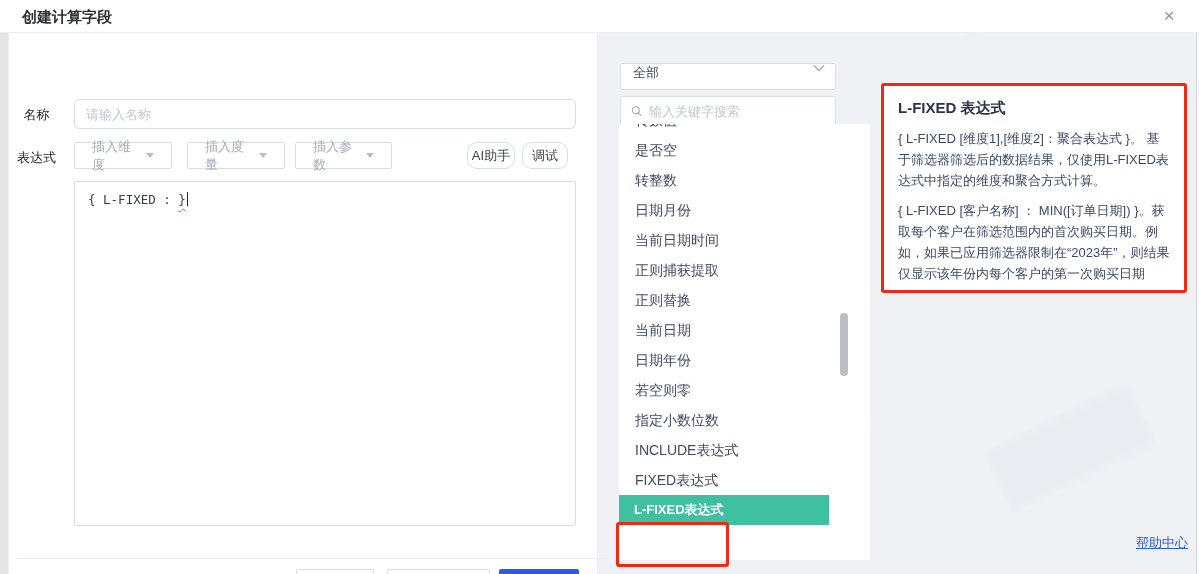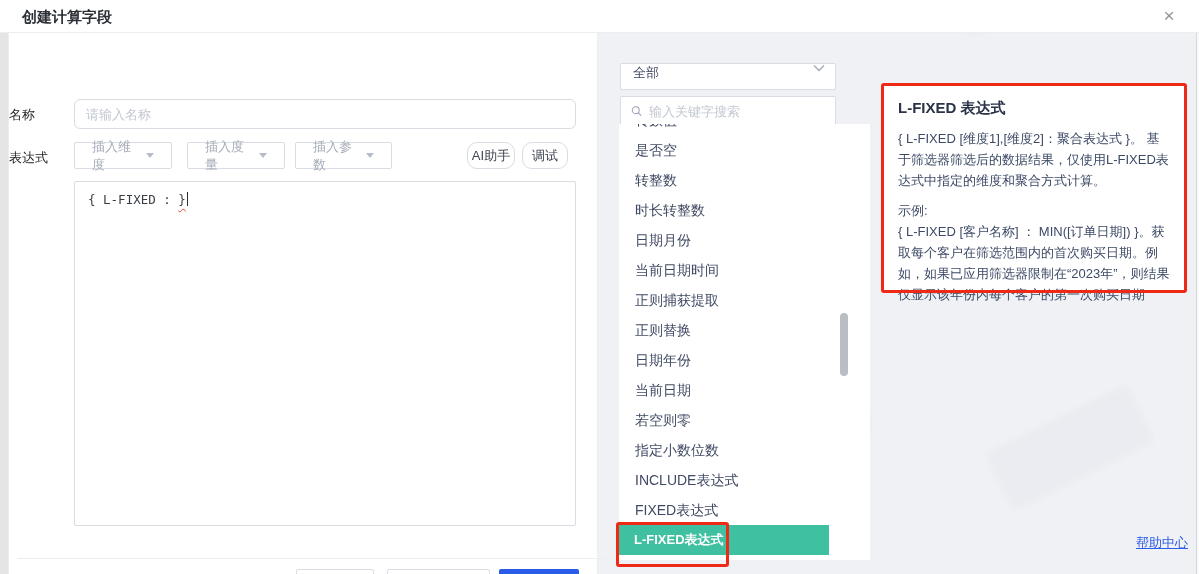--- a/index.html
+++ b/index.html
@@ -7,21 +7,21 @@
   body { font-family:"Liberation Sans","DejaVu Sans",sans-serif; font-size:13px; color:#333; background:#fff; overflow:hidden; }
   #stage { position:relative; width:1199px; height:574px; background:#e5e5e5; }
 
   
   .titlebar { position:absolute; left:0; top:0; width:1199px; height:33px; background:#fff; border-bottom:1px solid #ebedf0; }
   .dlg-title { position:absolute; left:22px; top:8px; font-size:15px; font-weight:600; color:#2b2f36; }
   .close-x { position:absolute; right:19px; top:5px; width:22px; height:22px; font-size:19px; line-height:22px; text-align:center; color:#8f959e; cursor:pointer; }
 
   
   .left-panel { position:absolute; left:8px; top:33px; width:590px; height:541px; background:#fff; border-left:1px solid #ebedf0; border-right:1px solid #ebedf0; }
-  .fld-label { position:absolute; left:0; width:55px; text-align:left; color:#262626; font-size:13px; }
+  .fld-label { position:absolute; left:0; width:55px; text-align:center; color:#262626; font-size:13px; }
   .txt-input { position:absolute; left:65px; width:502px; height:30px; border:1px solid #d9dce3; border-radius:6px; background:#fff; padding:0 11px; font-size:13px; color:#333; outline:none; font-family:inherit; }
   .txt-input::placeholder { color:#c2c7d1; }
   .dd-btn { position:absolute; top:109px; height:27px; border:1px solid #d9dce3; border-radius:2px; background:#fff; display:flex; align-items:center; justify-content:space-between; padding:0 17px; color:#a6acba; font-size:13px; cursor:pointer; }
   .dd-caret { width:0; height:0; border-left:4px solid transparent; border-right:4px solid transparent; border-top:5px solid #b6bcc9; margin-left:8px; }
   .tool-btn { position:absolute; top:109px; height:27px; border:1px solid #d9dce3; border-radius:10px; background:#fff; display:flex; align-items:center; justify-content:center; font-size:13px; color:#3f4450; cursor:pointer; }
   .editor { position:absolute; left:65px; top:148px; width:502px; height:345px; border:1px solid #d9dce3; border-radius:2px; background:#fff; padding:10px 13px; font-family:"DejaVu Sans Mono","Liberation Mono",monospace; font-size:12.5px; color:#3a3f45; cursor:text; }
   .squiggle { text-decoration-line:underline; text-decoration-style:wavy; text-decoration-color:#f04134; text-decoration-thickness:1px; text-underline-offset:4px; }
   .caret { display:inline-block; width:1px; height:14px; background:#2b2b2b; vertical-align:-2px; margin-left:1px; }
   .footer-sep { position:absolute; left:8px; top:525px; width:590px; height:1px; background:#ebedf0; }
   .foot-btn { position:absolute; top:536px; height:27px; border:1px solid #d9dce3; border-radius:2px; background:#fff; color:#3f4450; font-size:13px; display:flex; align-items:center; justify-content:center; cursor:pointer; font-family:inherit; }
@@ -125,41 +125,39 @@
       <line x1="9.4" y1="9.4" x2="13" y2="13" stroke="#9aa1b0" stroke-width="1.3"></line>
     </svg>
     <input placeholder="输入关键字搜索" style="">
   </div>
 
   <div class="fn-card">
     <div class="fn-item partial">转数值</div>
     <div>
         <div class="fn-item">是否空</div>
         <div class="fn-item">转整数</div>
-        <div class="fn-item">时长转整数</div>
         <div class="fn-item">日期月份</div>
         <div class="fn-item">当前日期时间</div>
         <div class="fn-item">正则捕获提取</div>
         <div class="fn-item">正则替换</div>
+        <div class="fn-item">当前日期</div>
         <div class="fn-item">日期年份</div>
-        <div class="fn-item">当前日期</div>
         <div class="fn-item">若空则零</div>
         <div class="fn-item">指定小数位数</div>
         <div class="fn-item">INCLUDE表达式</div>
         <div class="fn-item">FIXED表达式</div>
       </div>
     <div class="fn-selected" style="background: rgb(63, 192, 160);">L-FIXED表达式</div>
     <div class="scroll-thumb"></div>
   </div>
 
   <div class="help-card">
     <div class="help-title">L-FIXED 表达式</div>
     <div class="help-text">{ L-FIXED [维度1],[维度2]：聚合表达式 }。 基于筛选器筛选后的数据结果，仅使用L-FIXED表达式中指定的维度和聚合方式计算。</div>
     <div class="help-gap"></div>
-    <div class="help-text">示例:</div>
     <div class="help-text">{ L-FIXED [客户名称] ： MIN([订单日期]) }。获取每个客户在筛选范围内的首次购买日期。例如，如果已应用筛选器限制在“2023年”，则结果仅显示该年份内每个客户的第一次购买日期</div>
   </div>
 
   <div class="anno anno-help" style="border-color: rgb(238, 42, 22);"></div>
   <div class="anno anno-item" style="border-color: rgb(238, 42, 22);"></div>
 
   <div class="help-link" style="color: rgb(43, 92, 233);">帮助中心</div>
 
 </div>
 

